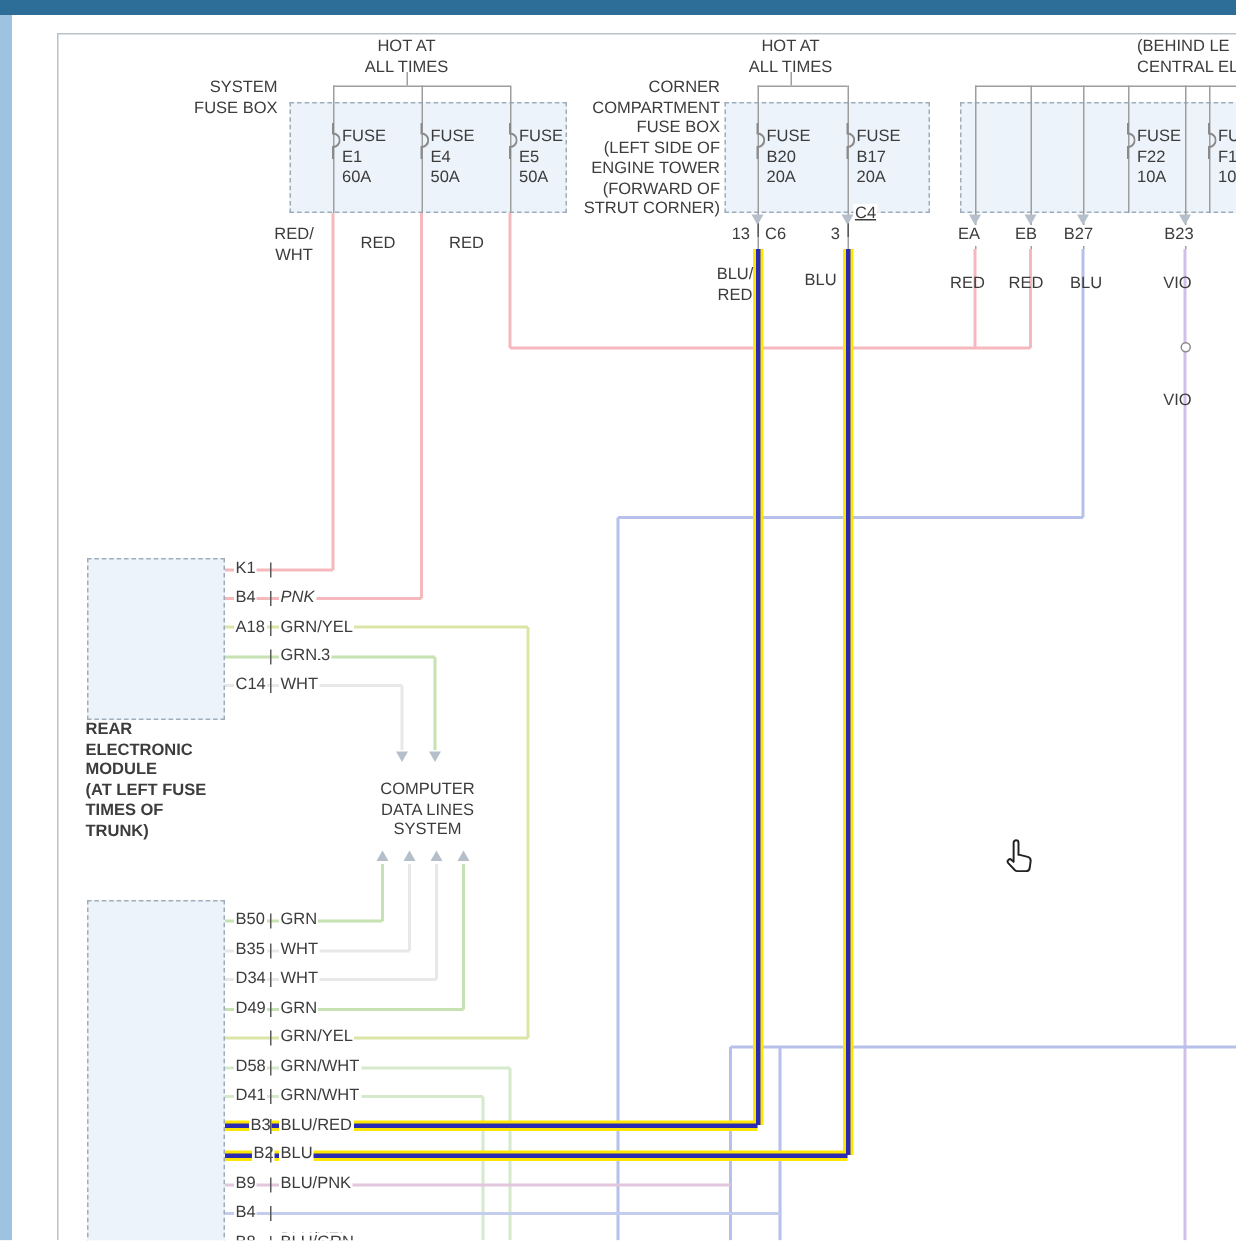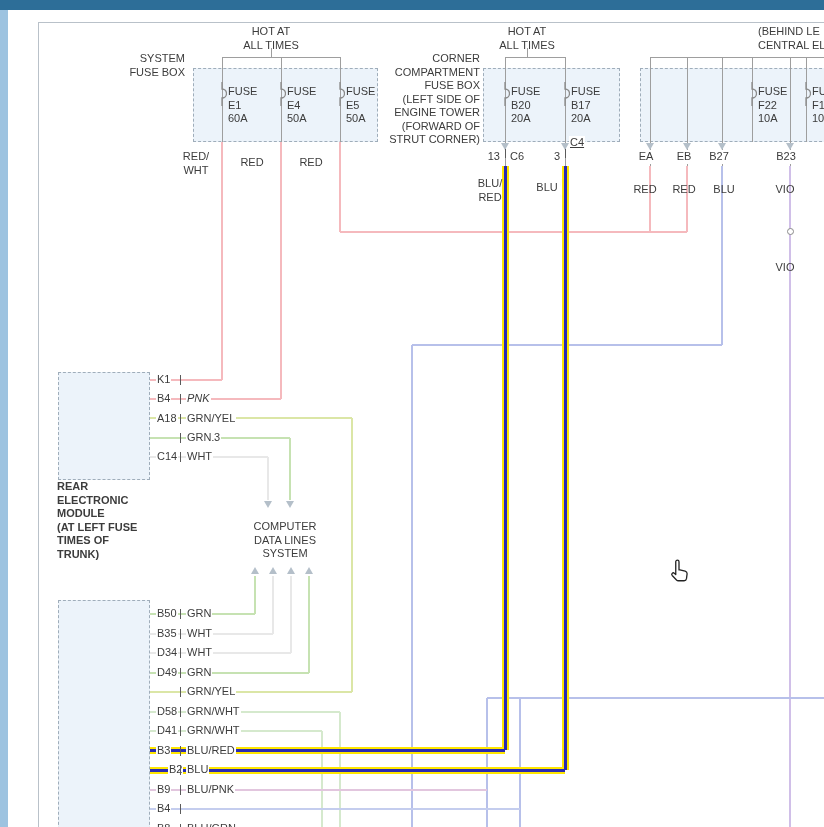--- a/index.html
+++ b/index.html
@@ -274,21 +274,21 @@
       <div class="lbl chip" style="position: absolute; left: 186px; top: 704.5px;">
         <div>GRN/WHT</div>
       </div>
       <div class="lbl chip" style="position: absolute; left: 156px; top: 724px;">
         <div>D41</div>
       </div>
       <div class="tick" style="position: absolute; left: 180px; top: 726px; height: 10px;"></div>
       <div class="lbl chip" style="position: absolute; left: 186px; top: 724px;">
         <div>GRN/WHT</div>
       </div>
-      <div class="lbl chip" style="position: absolute; left: 156px; top: 743.5px;">
+      <div class="lbl chip" style="position: absolute; left: 166px; top: 743.5px;">
         <div>B3</div>
       </div>
       <div class="tick" style="position: absolute; left: 180px; top: 745.5px; height: 10px;"></div>
       <div class="lbl chip" style="position: absolute; left: 186px; top: 743.5px;">
         <div>BLU/RED</div>
       </div>
       <div class="lbl chip" style="position: absolute; left: 168px; top: 763px;">
         <div>B2</div>
       </div>
       <div class="tick" style="position: absolute; left: 180px; top: 765px; height: 10px;"></div>

